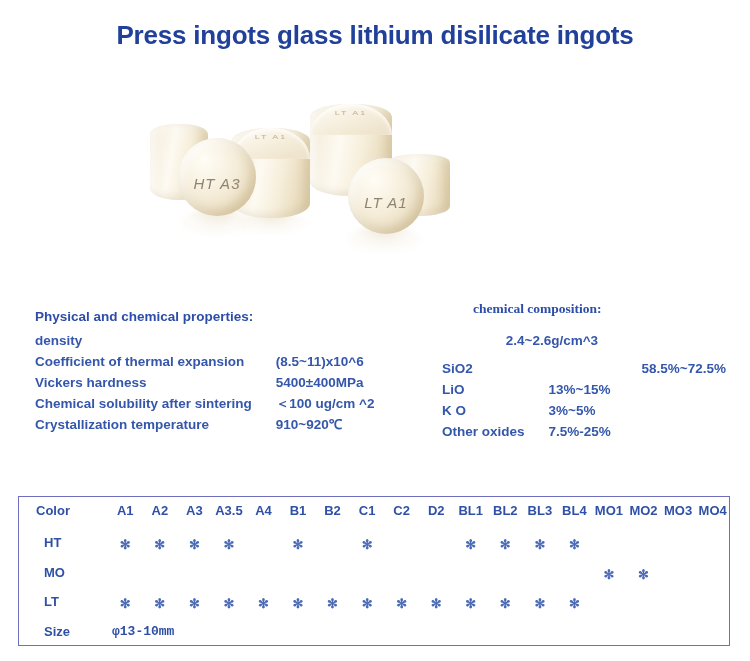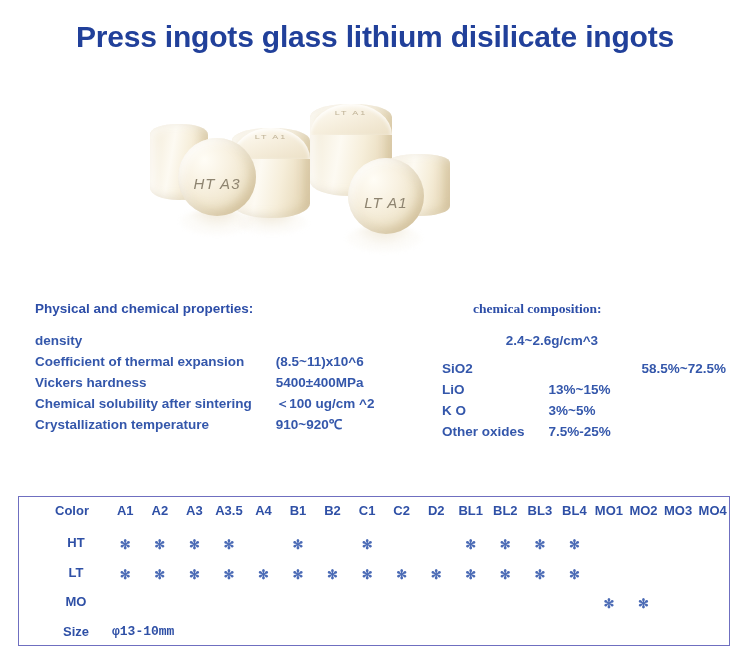--- a/index.html
+++ b/index.html
@@ -9,21 +9,21 @@
     font-family:"Liberation Sans", sans-serif;
     overflow:hidden;
     position:relative;
   }
   .page{position:relative;width:750px;height:661px;}
 
   
   .title{
     position:absolute; left:0; top:20px; width:750px;
     text-align:center;
-    font-size:30px;
+    font-size:26px;
     font-weight:700;
     color:#21409a;
     letter-spacing:-0.2px;
     white-space:nowrap;
   }
 
   
   .photo{
     position:absolute; left:140px; top:96px;
     width:340px; height:175px;
@@ -110,21 +110,21 @@
     font-weight:700;
     color:#2f50a6;
     text-align:center;
     padding:0;
     height:26px;
     vertical-align:middle;
     white-space:nowrap;
   }
   .shade-table td.rowlabel{
     width:72px;
-    text-align:center;
+    text-align:left;
     padding-left:18px;
   }
   .shade-table td.rowlabel.indent{padding-left:26px;}
   .shade-table tr.head td{padding-bottom:2px;}
   .star{
     display:inline-block;
     font-size:13px;
     color:#4a6ab5;
     line-height:1;
     transform:translateY(2px);
@@ -164,21 +164,21 @@
 
     <div class="ingot disc" style="left:208px;top:62px;width:76px;height:76px;z-index:4;">
       <div class="lbl">LT A1</div>
     </div>
 
     <div class="reflection" style="left:40px;top:113px;width:74px;height:26px;"></div>
     <div class="reflection" style="left:96px;top:116px;width:72px;height:22px;"></div>
     <div class="reflection" style="left:206px;top:130px;width:76px;height:26px;"></div>
   </div>
 
-  <div class="sec-head" style="left:35px;top:301px;">Physical and chemical properties:</div>
+  <div class="sec-head" style="left:35px;top:309px;">Physical and chemical properties:</div>
 
   <div class="spec" style="left:35px;top:333px;">
     <table>
       <tbody>
           <tr>
         <td class="k">density</td>
         <td class="v" style="padding-left:230px;">2.4~2.6g/cm^3</td>
       </tr>
       <tr>
         <td class="k">Coefficient of thermal expansion</td>
@@ -264,58 +264,58 @@
           <td><span class="star">✻</span></td>
           <td><span class="star">✻</span></td>
           <td><span class="star">✻</span></td>
           <td><span class="star">✻</span></td>
           <td></td>
           <td></td>
           <td></td>
           <td></td>
         </tr>
         <tr>
+          <td class="rowlabel indent">MO</td>
+          <td></td>
+          <td></td>
+          <td></td>
+          <td></td>
+          <td></td>
+          <td></td>
+          <td></td>
+          <td></td>
+          <td></td>
+          <td></td>
+          <td></td>
+          <td></td>
+          <td></td>
+          <td></td>
+          <td><span class="star">✻</span></td>
+          <td><span class="star">✻</span></td>
+          <td></td>
+          <td></td>
+        </tr>
+        <tr>
           <td class="rowlabel indent">LT</td>
           <td><span class="star">✻</span></td>
           <td><span class="star">✻</span></td>
           <td><span class="star">✻</span></td>
           <td><span class="star">✻</span></td>
           <td><span class="star">✻</span></td>
           <td><span class="star">✻</span></td>
           <td><span class="star">✻</span></td>
           <td><span class="star">✻</span></td>
           <td><span class="star">✻</span></td>
           <td><span class="star">✻</span></td>
           <td><span class="star">✻</span></td>
           <td><span class="star">✻</span></td>
           <td><span class="star">✻</span></td>
           <td><span class="star">✻</span></td>
           <td></td>
           <td></td>
-          <td></td>
-          <td></td>
-        </tr>
-        <tr>
-          <td class="rowlabel indent">MO</td>
-          <td></td>
-          <td></td>
-          <td></td>
-          <td></td>
-          <td></td>
-          <td></td>
-          <td></td>
-          <td></td>
-          <td></td>
-          <td></td>
-          <td></td>
-          <td></td>
-          <td></td>
-          <td></td>
-          <td><span class="star">✻</span></td>
-          <td><span class="star">✻</span></td>
           <td></td>
           <td></td>
         </tr>
         <tr>
           <td class="rowlabel indent">Size</td>
           <td class="size-val" colspan="18" style="text-align: left; padding-left: 108px;">φ13-10mm</td>
         </tr>
       </tbody>
   </table>
 

